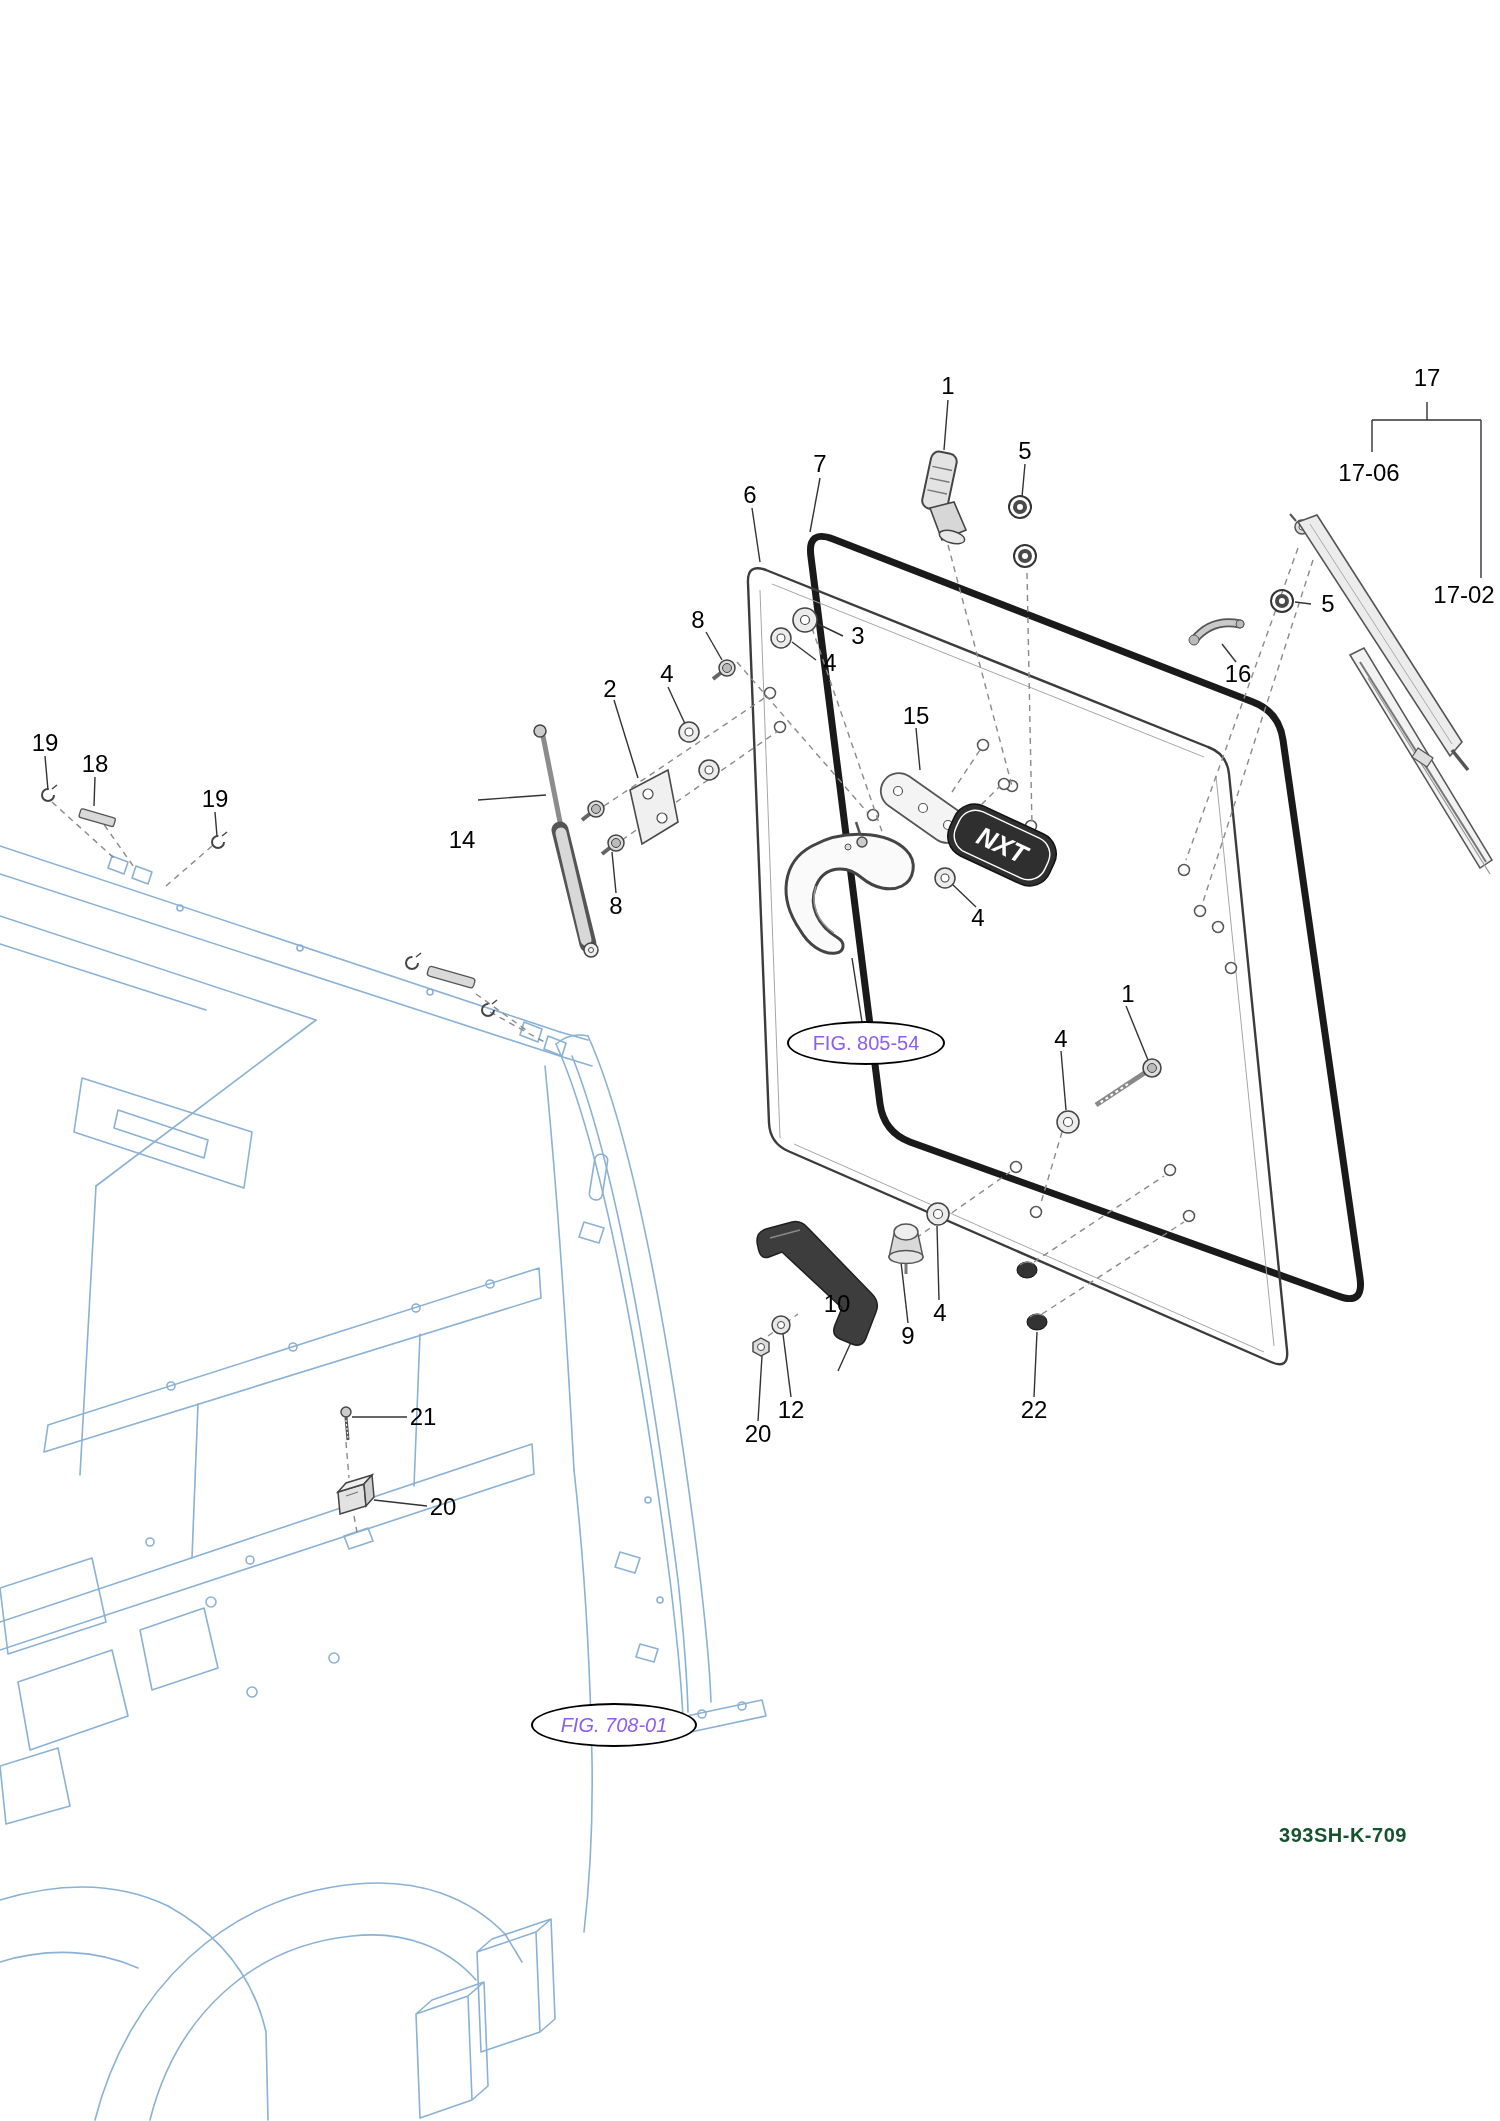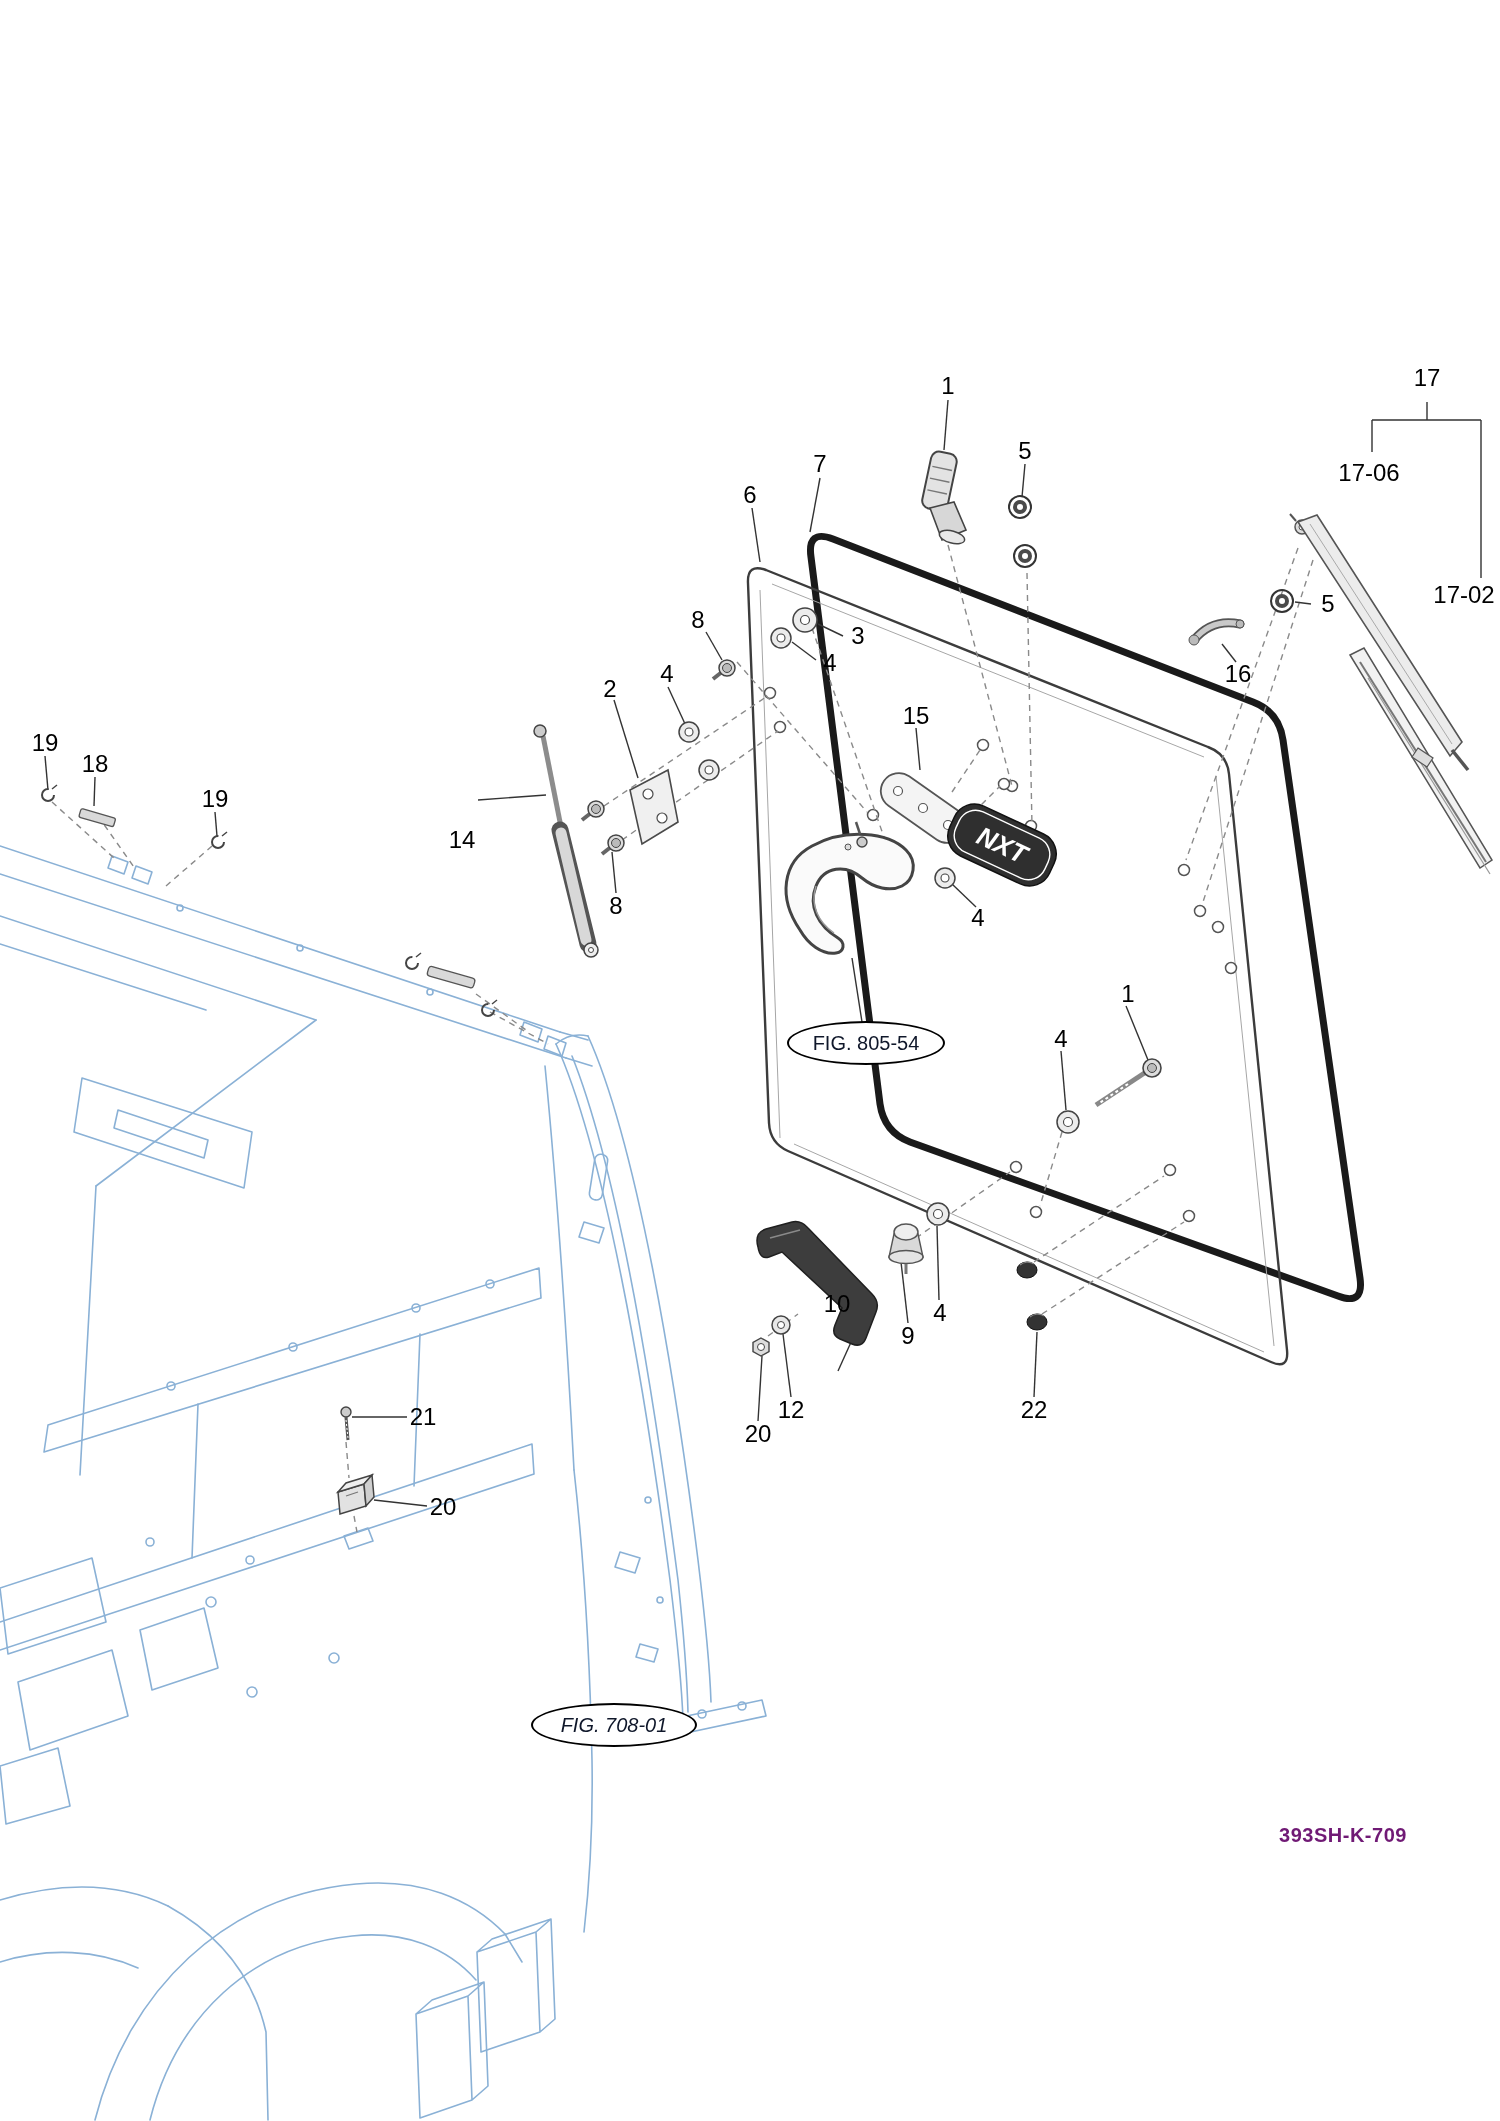--- a/index.html
+++ b/index.html
@@ -10,27 +10,27 @@
   #stage{position:absolute;inset:0;width:1500px;height:2121px;}
   #diagram-svg{position:absolute;left:0;top:0;}
   .callout{
     position:absolute;transform:translate(-50%,-50%);
     font-size:24px;color:#000;white-space:nowrap;line-height:1;
   }
   .fig-ref{
     position:absolute;transform:translate(-50%,-50%);
     border:2.5px solid #000;border-radius:50%;background:#fff;
     display:flex;align-items:center;justify-content:center;
-    font-size:20px;color:#0f172a;white-space:nowrap;z-index:5;
+    font-size:20px;color:#8b5cf6;white-space:nowrap;z-index:5;
   }
   #fig805{left:866px;top:1043px;width:154px;height:40px;}
   #fig708{left:614px;top:1725px;width:162px;height:40px;font-style:italic;}
   .drawing-no{
     position:absolute;transform:translate(-50%,-50%);
-    font-size:20px;font-weight:600;letter-spacing:.5px;color:#701a75;
+    font-size:20px;font-weight:600;letter-spacing:.5px;color:#14532d;
   }
 </style>
 </head>
 <body>
 
 <div id="stage">
 
 <svg id="diagram-svg" width="1500" height="2121" viewBox="0 0 1500 2121">
 
   <g stroke="#8ab1d6" fill="none" stroke-width="1.6" stroke-linejoin="round" stroke-linecap="round">

